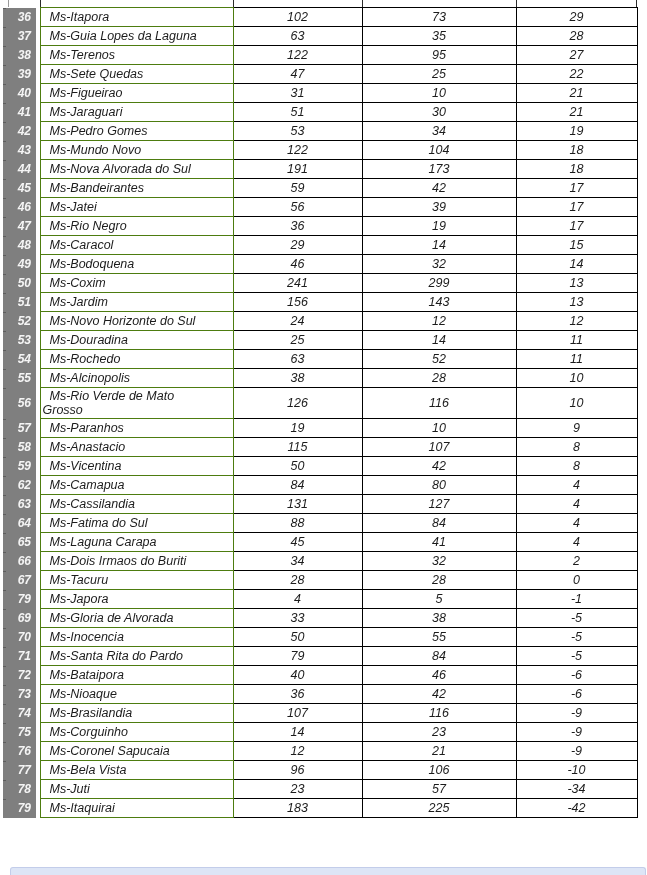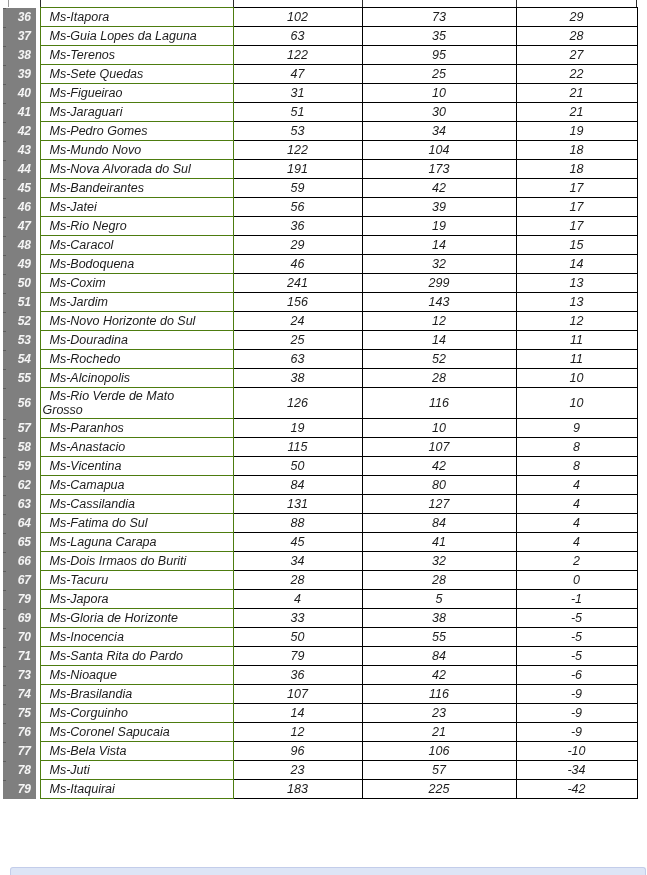--- a/index.html
+++ b/index.html
@@ -360,40 +360,48 @@
         <td class="rownum">79</td>
         <td class="spacer"></td>
         <td class="name">Ms-Japora</td>
         <td class="val">4</td>
         <td class="val">5</td>
         <td class="val">-1</td>
       </tr>
       <tr>
         <td class="rownum">69</td>
         <td class="spacer"></td>
-        <td class="name">Ms-Gloria de Horizonte</td>
+        <td class="name">Ms-Gloria de Alvorada</td>
         <td class="val">33</td>
         <td class="val">38</td>
         <td class="val">-5</td>
       </tr>
       <tr>
         <td class="rownum">70</td>
         <td class="spacer"></td>
         <td class="name">Ms-Inocencia</td>
         <td class="val">50</td>
         <td class="val">55</td>
         <td class="val">-5</td>
       </tr>
       <tr>
         <td class="rownum">71</td>
         <td class="spacer"></td>
         <td class="name">Ms-Santa Rita do Pardo</td>
         <td class="val">79</td>
         <td class="val">84</td>
         <td class="val">-5</td>
+      </tr>
+      <tr>
+        <td class="rownum">72</td>
+        <td class="spacer"></td>
+        <td class="name">Ms-Bataipora</td>
+        <td class="val">40</td>
+        <td class="val">46</td>
+        <td class="val">-6</td>
       </tr>
       <tr>
         <td class="rownum">73</td>
         <td class="spacer"></td>
         <td class="name">Ms-Nioaque</td>
         <td class="val">36</td>
         <td class="val">42</td>
         <td class="val">-6</td>
       </tr>
       <tr>

